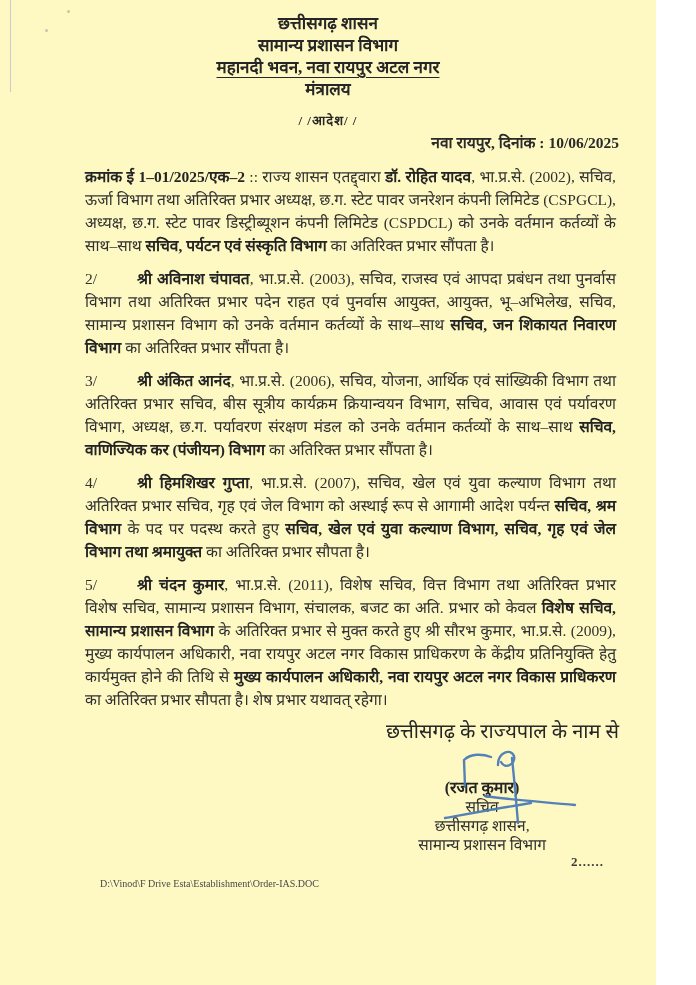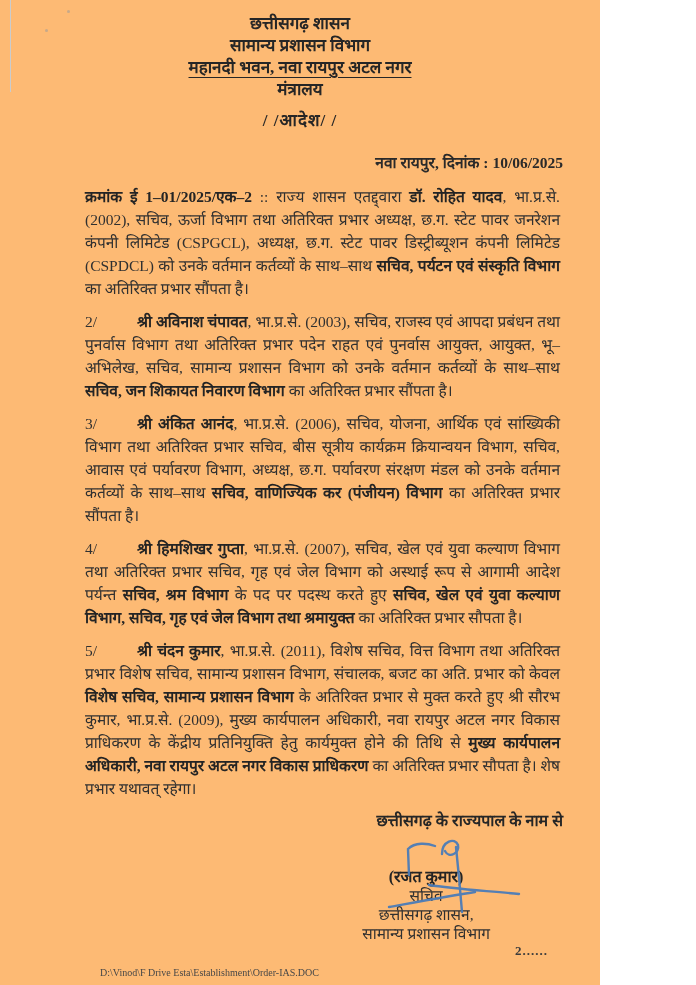--- a/index.html
+++ b/index.html
@@ -1,42 +1,42 @@
 <!DOCTYPE html>
 <html><head>
 <meta charset="utf-8">
 <style>
   * { box-sizing: border-box; }
   html, body { margin: 0; padding: 0; background: #ffffff; }
   .page {
     position: relative;
-    width: 600px;
+    width: 656px;
     height: 985px;
-    background: #fdba74;
+    background: #fef9c3;
     overflow: hidden;
     font-family: "Liberation Serif", "DejaVu Serif", serif;
     color: #2e2e2e;
   }
   
   .header { padding-top: 13px; text-align: center; font-weight: bold;
             font-size: 17px; line-height: 22px; color: #262626; }
   .h-line.underline { text-decoration: underline; text-underline-offset: 4px; }
-  .order-title { margin-top: 9px; font-size: 17px; letter-spacing: 1px; }
-  .date-line { margin-top: 20px; text-align: right; padding-right: 37px;
+  .order-title { margin-top: 9px; font-size: 13px; letter-spacing: 1px; }
+  .date-line { margin-top: 0; text-align: right; padding-right: 37px;
                font-size: 15.5px; font-weight: bold; color: #2a2a2a; }
   
   .body-text { margin: 11px 40px 0 85px; }
   .para { margin: 0 0 10px 0; font-size: 15.5px; line-height: 23px;
           text-align: justify; color: #303030; }
   .para .b { font-weight: bold; color: #242424; }
   .para-num { display: inline-block; width: 52px; }
   .para-num:empty { display: none; }
   
   .closing { margin: 2px 37px 0 auto; width: fit-content; text-align: center;
-             font-weight: bold; font-size: 16px; line-height: 21px; color: #262626; }
+             font-weight: normal; font-size: 20px; line-height: 21px; color: #262626; }
   .signoff { margin: 36px 110px 0 auto; width: fit-content; text-align: center;
              font-size: 15.5px; line-height: 19px; position: relative; color: #303030; }
   .signoff .name { font-weight: bold; font-size: 16px; color: #242424; margin-top: 24px; }
   .sig-svg { position: absolute; left: -20px; top: -46px; overflow: visible;
              pointer-events: none; }
   
   .page-num { text-align: right; padding-right: 52px; margin-top: 0;
               font-size: 13px; font-weight: bold; letter-spacing: 1px; color: #3c3c3c; }
   .footer-path { margin: 8px 0 16px 100px; font-size: 10px; color: #474747;
                  font-family: "Liberation Serif", serif; }

